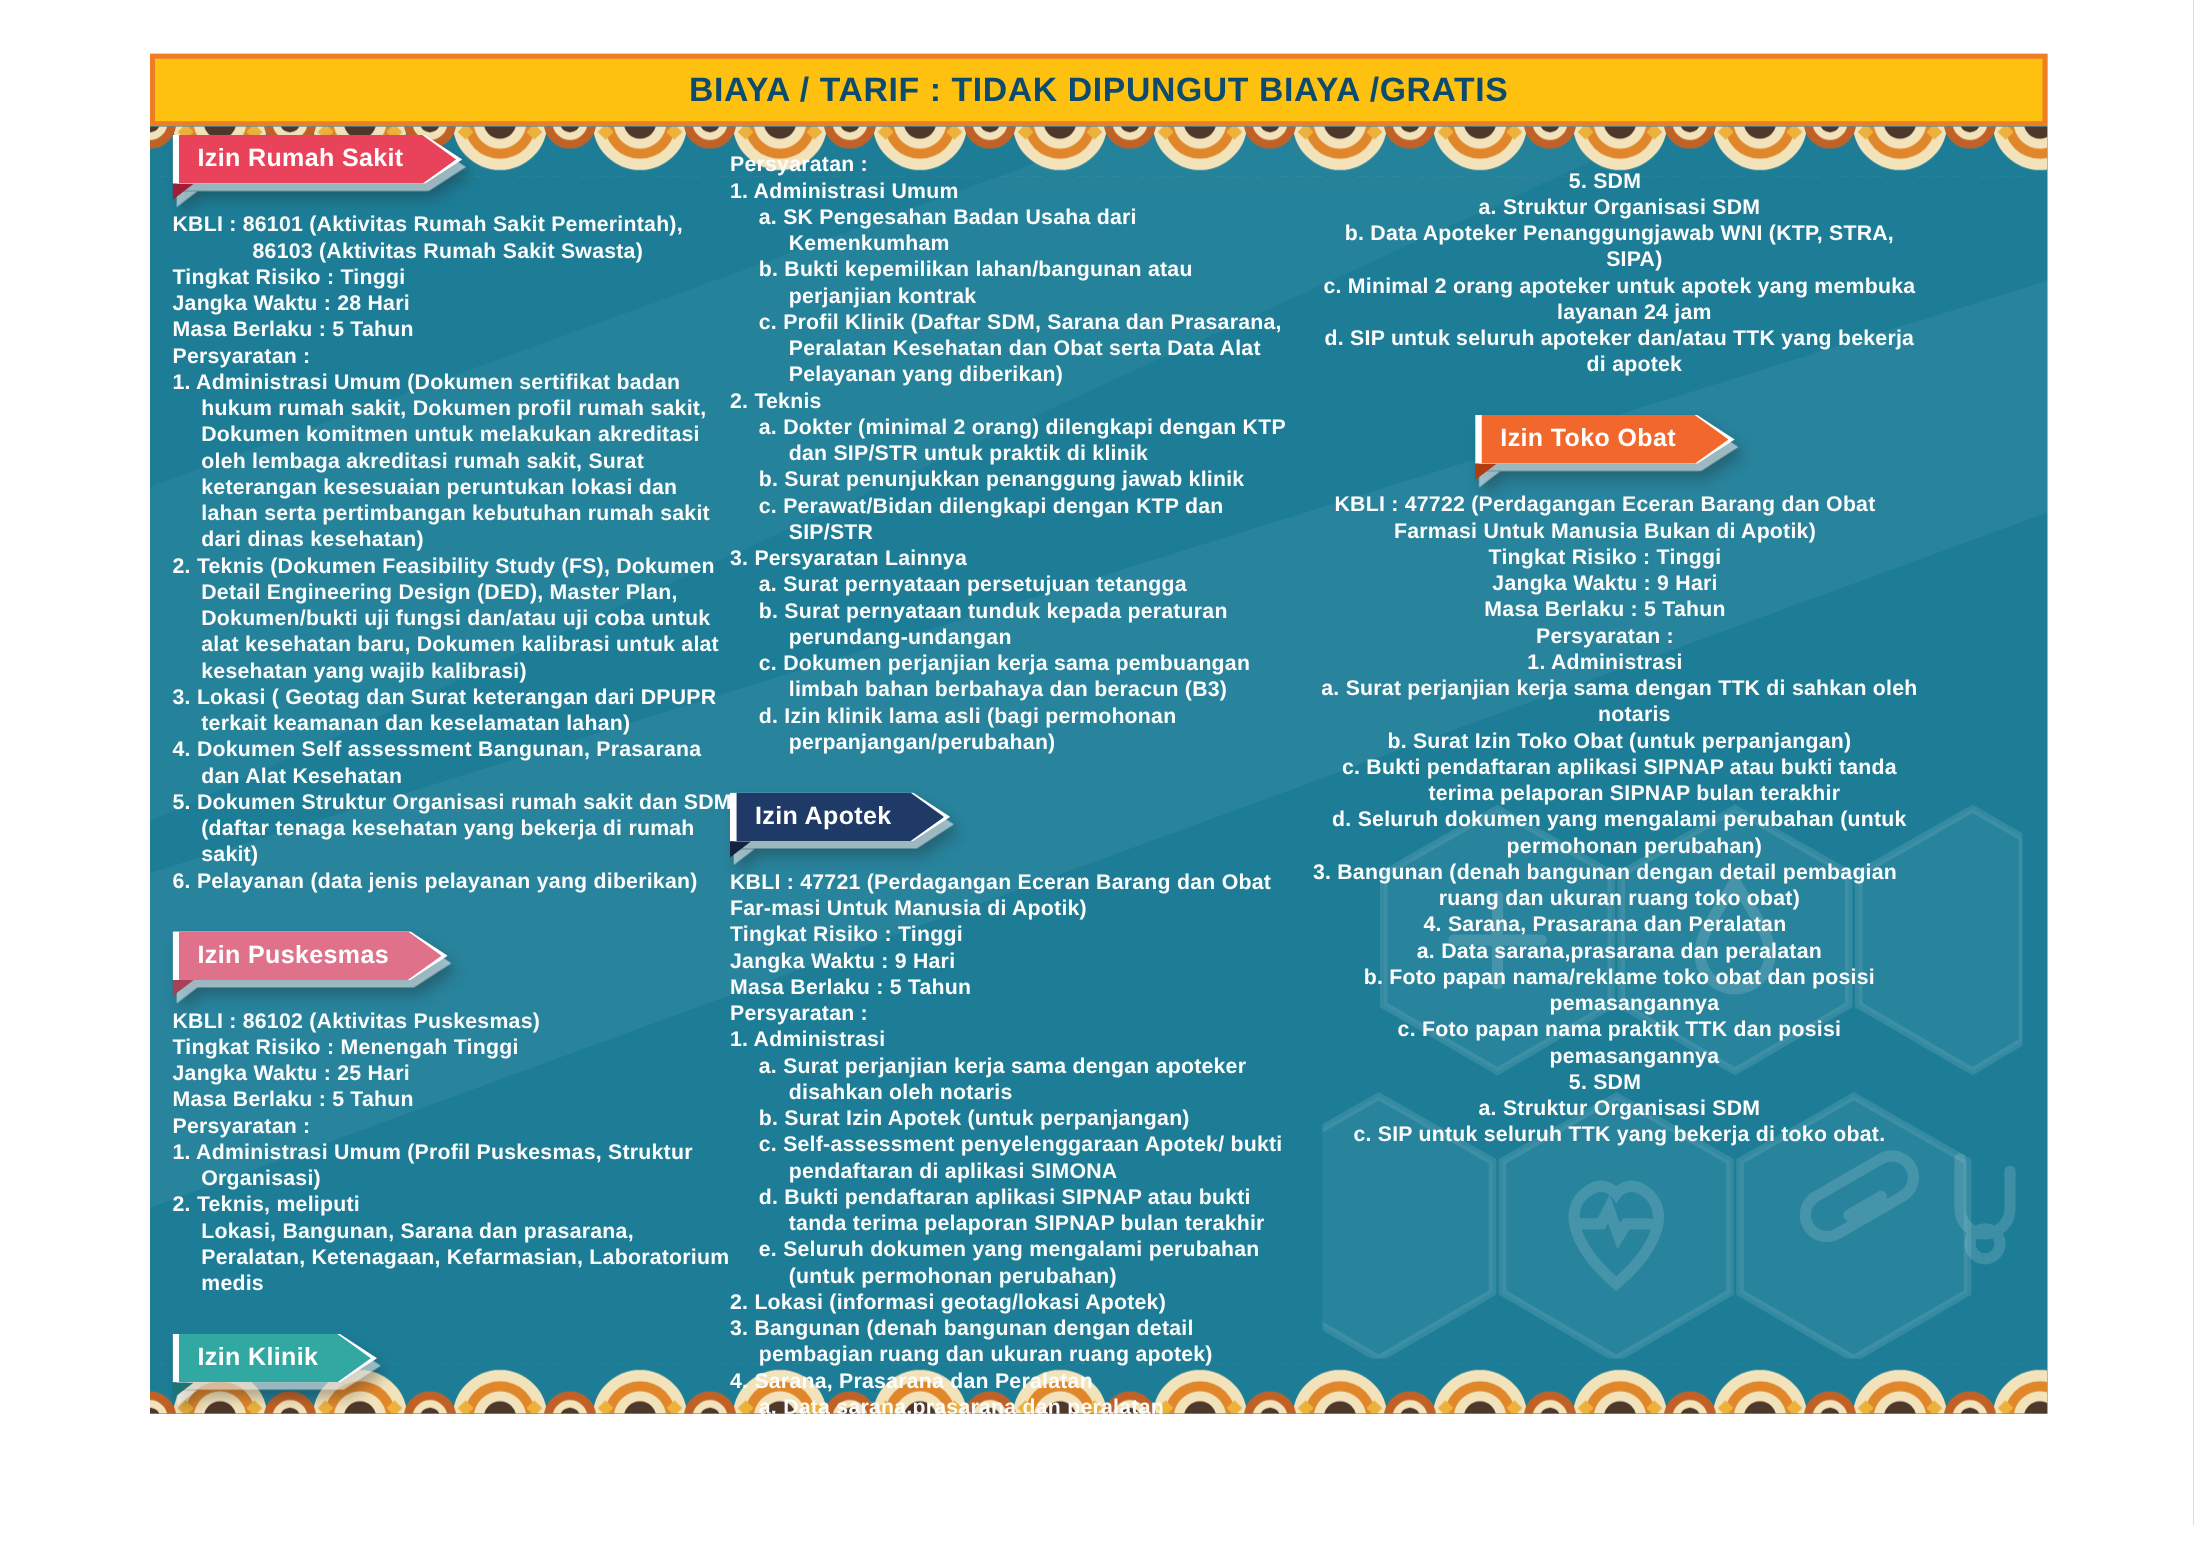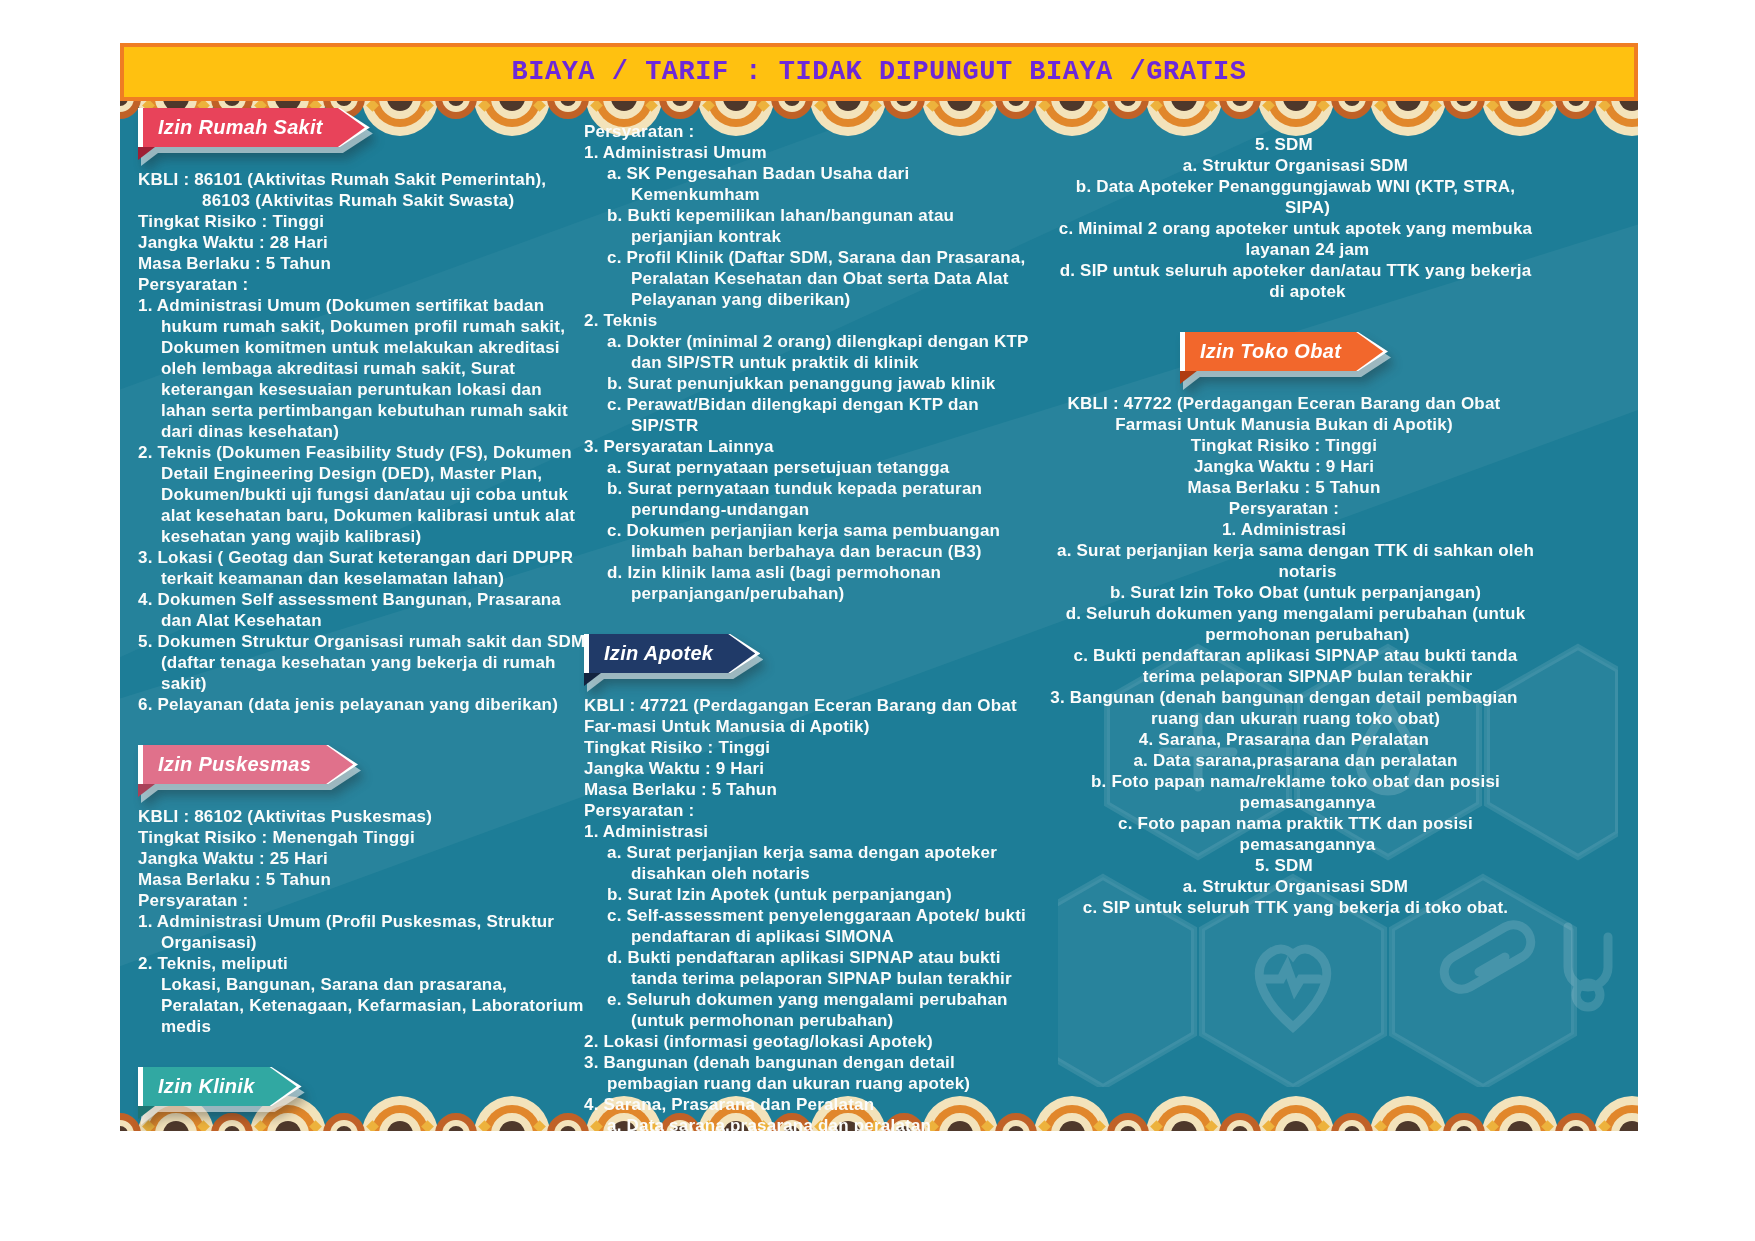--- a/index.html
+++ b/index.html
@@ -43,32 +43,32 @@
     filter:drop-shadow(3px 6px 0 rgba(255,255,255,.55)) drop-shadow(5px 8px 5px rgba(30,30,30,.35));
   }
   .ribbon-outer{
     clip-path:polygon(0 0,calc(100% - 30px) 0,100% 50%,calc(100% - 30px) 100%,0 100%);
     background:#ffffff;
   }
   .ribbon-inner{
     clip-path:polygon(0 0,calc(100% - 27px) 0,100% 50%,calc(100% - 27px) 100%,0 100%);
     margin:5px;background:var(--c,#888);
     color:#ffffff;font-size:20px;font-weight:bold;letter-spacing:.3px;
-    padding:9px 42px 9px 15px;white-space:nowrap;font-style:italic;
+    padding:9px 42px 9px 15px;white-space:nowrap;
   }
   .ribbon-fold{
     position:absolute;left:0px;bottom:-8px;width:17px;height:13px;
     background:var(--f,#444);clip-path:polygon(0 0,100% 0,0 100%);
   }
 </style>
 </head>
 <body>
 
 <div class="sheet">
-  <div class="banner" style="background: rgb(255, 193, 16); border-color: rgb(239, 125, 35); color: #6d28d9; font-family: Liberation Mono, monospace;">
+  <div class="banner" style="background: rgb(255, 193, 16); border-color: rgb(239, 125, 35); color: #0c4a6e;">
     <span>BIAYA / TARIF : TIDAK DIPUNGUT BIAYA /GRATIS</span>
   </div>
 
   <div class="teal" style="background: rgb(29, 125, 151);">
     <div class="band band-a"></div>
     <div class="band band-b"></div>
 
     <svg class="watermark" width="560" height="460" viewBox="0 0 560 460">
       <g fill="rgba(255,255,255,0.05)" stroke="rgba(255,255,255,0.10)" stroke-width="6">
         <polygon points="140,20 231,72 231,177 140,230 49,177 49,72"></polygon>
@@ -187,22 +187,22 @@
                 <div class="ribbon-inner"><span>Izin Toko Obat</span></div>
               </div><div class="ribbon-fold"></div></div></div>
           <p class="plain">KBLI : 47722 (Perdagangan Eceran Barang dan Obat Farmasi Untuk Manusia Bukan di Apotik)</p>
           <p class="plain">Tingkat Risiko : Tinggi</p>
           <p class="plain">Jangka Waktu : 9 Hari</p>
           <p class="plain">Masa Berlaku : 5 Tahun</p>
           <p class="plain">Persyaratan :</p>
           <p class="num">1. Administrasi</p>
           <p class="alpha">a. Surat perjanjian kerja sama dengan TTK di sahkan oleh notaris</p>
           <p class="alpha">b. Surat Izin Toko Obat (untuk perpanjangan)</p>
+          <p class="alpha">c. Bukti pendaftaran aplikasi SIPNAP atau bukti tanda terima pelaporan SIPNAP bulan terakhir</p>
           <p class="alpha">d. Seluruh dokumen yang mengalami perubahan (untuk permohonan perubahan)</p>
-          <p class="alpha">c. Bukti pendaftaran aplikasi SIPNAP atau bukti tanda terima pelaporan SIPNAP bulan terakhir</p>
           <p class="num">3. Bangunan (denah bangunan dengan detail pembagian ruang dan ukuran ruang toko obat)</p>
           <p class="num">4. Sarana, Prasarana dan Peralatan</p>
           <p class="alpha">a. Data sarana,prasarana dan peralatan</p>
           <p class="alpha">b. Foto papan nama/reklame toko obat dan posisi pemasangannya</p>
           <p class="alpha">c. Foto papan nama praktik TTK dan posisi pemasangannya</p>
           <p class="num">5. SDM</p>
           <p class="alpha">a. Struktur Organisasi SDM</p>
           <p class="alpha">c. SIP untuk seluruh TTK yang bekerja di toko obat.</p>
         </div>
       </div>

